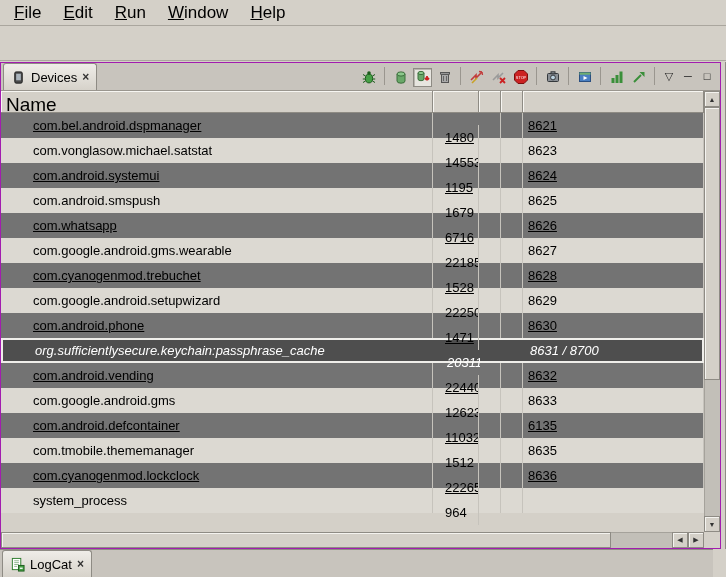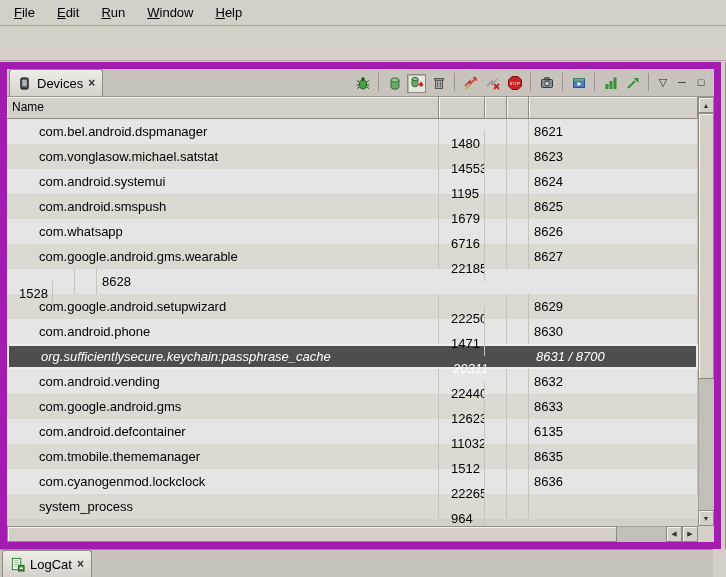--- a/index.html
+++ b/index.html
@@ -3,29 +3,29 @@
 <meta charset="utf-8">
 <style>
   * { margin:0; padding:0; box-sizing:border-box; }
   html,body { width:726px; height:577px; overflow:hidden; }
   body { font-family:"Liberation Sans", sans-serif; background:#d4d0c8; color:#000; }
   .app { position:relative; width:726px; height:577px; background:#d4d0c8; }
 
   
   .menubar { height:26px; display:flex; align-items:center; padding-left:4px; gap:2px;
              border-bottom:1px solid #aaa69e; }
-  .menu-item { font-size:13px; padding:3px 10px; cursor:default; }
+  .menu-item { font-size:17px; padding:3px 10px; cursor:default; }
   .menu-item .uln { text-decoration:underline; }
 
   
   .coolbar { height:35px; border-bottom:1px solid #aaa69e; }
 
   
   .main { position:absolute; top:62px; left:0; right:0; bottom:28px; display:flex; }
-  .left-panel { width:724px; border:7px solid #a21caf; display:flex; flex-direction:column; background:#d4d0c8; }
+  .left-panel { width:724px; border:1px solid #a21caf; display:flex; flex-direction:column; background:#d4d0c8; }
   .sash { width:4px; }
   .right-panel { flex:1; border:1px solid #8e8b84; border-right:none; overflow:hidden; background:#d4d0c8; }
 
   
   .tabbar { height:28px; background:#c8c4bd; border-bottom:1px solid #9a968f;
             display:flex; align-items:flex-end; flex-shrink:0; }
   .tab { height:27px; background:linear-gradient(#efede8,#d6d2ca); border:1px solid #8e8b84; border-bottom:none;
          border-radius:3px 3px 0 0; display:flex; align-items:center; gap:5px; padding:0 7px;
          font-size:13px; margin-left:2px; white-space:nowrap; }
   .tab-close { font-size:12px; font-weight:bold; color:#333; line-height:12px; cursor:default; }
@@ -35,26 +35,26 @@
   .view-toolbar { margin-left:auto; display:flex; align-items:center; gap:3px; padding:0 5px 3px 0; }
   .tbtn { width:19px; height:19px; display:flex; align-items:center; justify-content:center; border:1px solid transparent; }
   .tbtn.pressed { border:1px solid #8e8b84; background:#e7e5df; box-shadow:inset 1px 1px 0 #b9b6af; }
   .tsep { width:1px; height:18px; background:#9a968f; margin:0 3px 2px 3px; }
   .winctl { font-size:11px; color:#222; width:16px; text-align:center; padding-bottom:2px; }
 
   
   .table-frame { position:relative; flex:1; background:#d4d0c8; overflow:hidden; }
   .thead { position:absolute; top:0; left:0; right:16px; height:22px; display:flex; }
   .hcell { background:#d4d0c8; border-right:1px solid #8e8b84; border-bottom:1px solid #8e8b84;
-           box-shadow:inset 1px 1px 0 #f7f6f2; font-size:12px; padding:3px 0 0 5px; overflow:hidden; white-space:nowrap; }
+           box-shadow:inset 1px 1px 0 #f7f6f2; font-size:19px; padding:3px 0 0 5px; overflow:hidden; white-space:nowrap; }
   .hc0{width:432px;} .hc1{width:46px;} .hc2{width:22px;} .hc3{width:22px;} .hc4{flex:1;}
 
   .tbody { position:absolute; top:22px; left:0; right:16px; bottom:16px; overflow:hidden; }
   .trow { height:25px; display:flex; align-items:center; font-size:13px; background:#dcd9d2; }
-  .trow.alt { background:#e5e5e5; }
+  .trow.alt { background:#737373;text-decoration:underline; }
   .trow .cell { height:100%; display:flex; align-items:center; overflow:hidden; white-space:nowrap;
                 border-right:1px solid #c6c3bc; }
   .cell-name { width:432px; padding-left:32px; }
   .cell-pid  { width:46px; padding-left:12px;margin-top:24px; }
   .cell-a { width:22px; } .cell-b { width:22px; }
   .cell-port { flex:1; padding-left:5px; }
   .trow.selected { background:#4e4e4e; color:#fff; border:2px solid #efeeea; }
   .trow.selected .cell { border-right-color:transparent;font-style:italic; }
 
   
@@ -241,20 +241,21 @@
               <div class="cell cell-port">8626</div>
             </div>
             <div class="trow">
               <div class="cell cell-name">com.google.android.gms.wearable</div>
               <div class="cell cell-pid">22185</div>
               <div class="cell cell-a"></div>
               <div class="cell cell-b"></div>
               <div class="cell cell-port">8627</div>
             </div>
             <div class="trow alt">
+              <div class="cell cell-name">com.cyanogenmod.trebuchet</div>
               <div class="cell cell-pid">1528</div>
               <div class="cell cell-a"></div>
               <div class="cell cell-b"></div>
               <div class="cell cell-port">8628</div>
             </div>
             <div class="trow">
               <div class="cell cell-name">com.google.android.setupwizard</div>
               <div class="cell cell-pid">22250</div>
               <div class="cell cell-a"></div>
               <div class="cell cell-b"></div>

